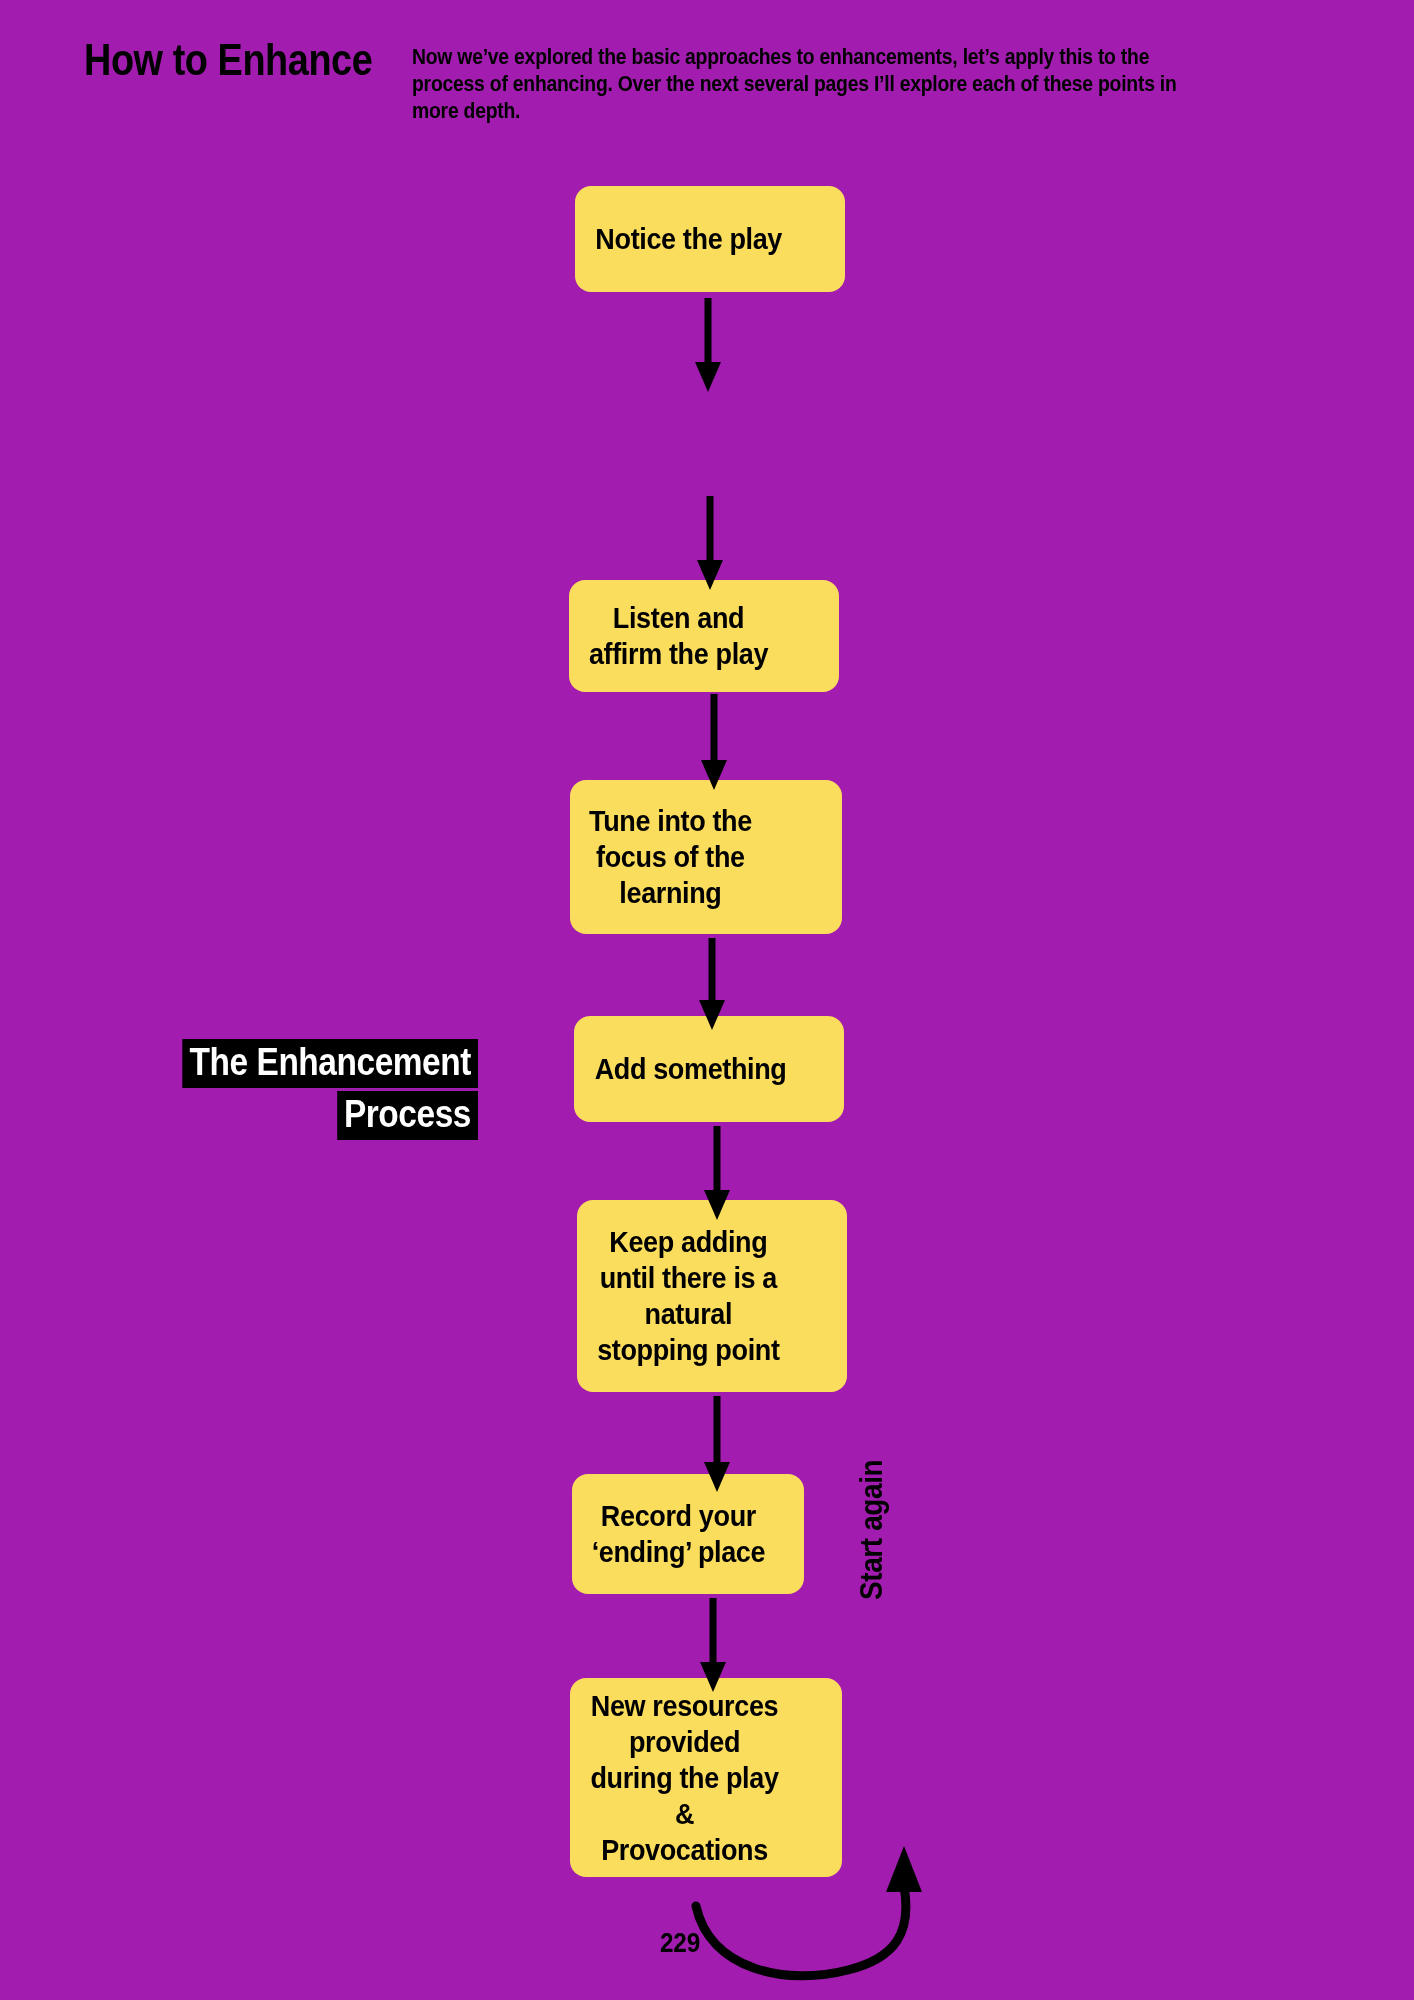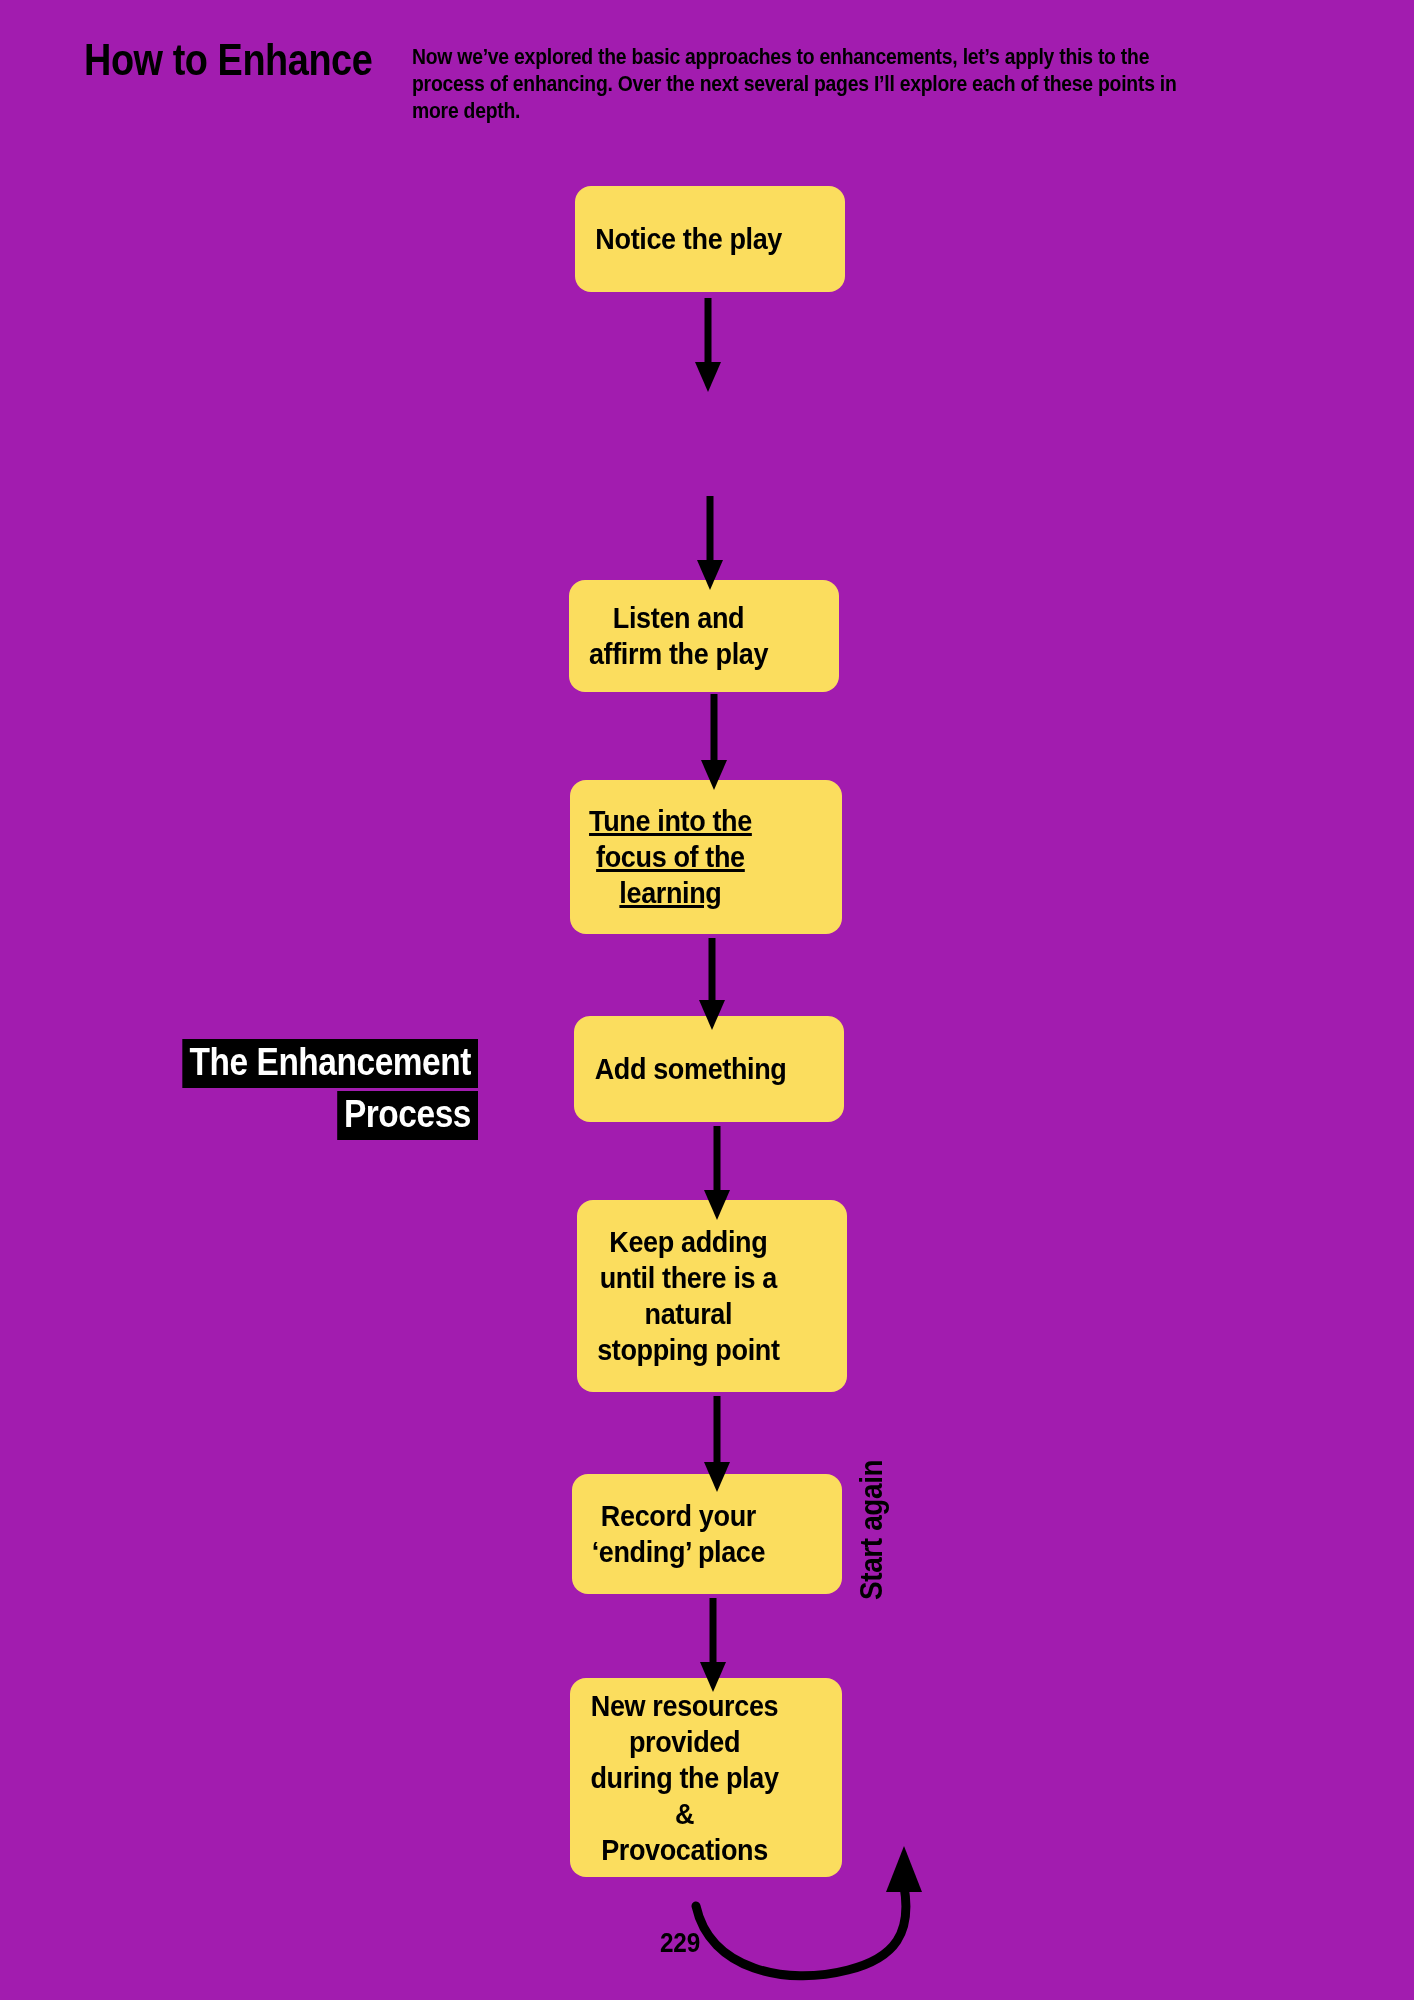--- a/index.html
+++ b/index.html
@@ -156,38 +156,38 @@
   <div class="flow-box" style="left:575px; top:186px; width:270px; height:106px;">
     <span>Notice the play</span>
   </div>
 
 
   <div class="flow-box" style="left:569px; top:580px; width:270px; height:112px;">
     <span>Listen and
 affirm the play</span>
   </div>
 
-  <div class="flow-box" style="left:570px; top:780px; width:272px; height:154px;text-decoration:underline;">
+  <div class="flow-box" style="left:570px; top:780px; width:272px; height:154px;">
     <span>Tune into the
 focus of the
 learning</span>
   </div>
 
   <div class="flow-box" style="left:574px; top:1016px; width:270px; height:106px;">
     <span>Add something</span>
   </div>
 
   <div class="flow-box" style="left:577px; top:1200px; width:270px; height:192px;">
     <span>Keep adding
 until there is a
 natural
 stopping point</span>
   </div>
 
-  <div class="flow-box" style="left:572px; top:1474px; width:270px; height:120px;">
+  <div class="flow-box" style="left:572px; top:1474px; width:232px; height:120px;">
     <span>Record your
 ‘ending’ place</span>
   </div>
 
   <div class="flow-box" style="left:570px; top:1678px; width:272px; height:199px;">
     <span>New resources
 provided
 during the play
 &amp;
 Provocations</span>

